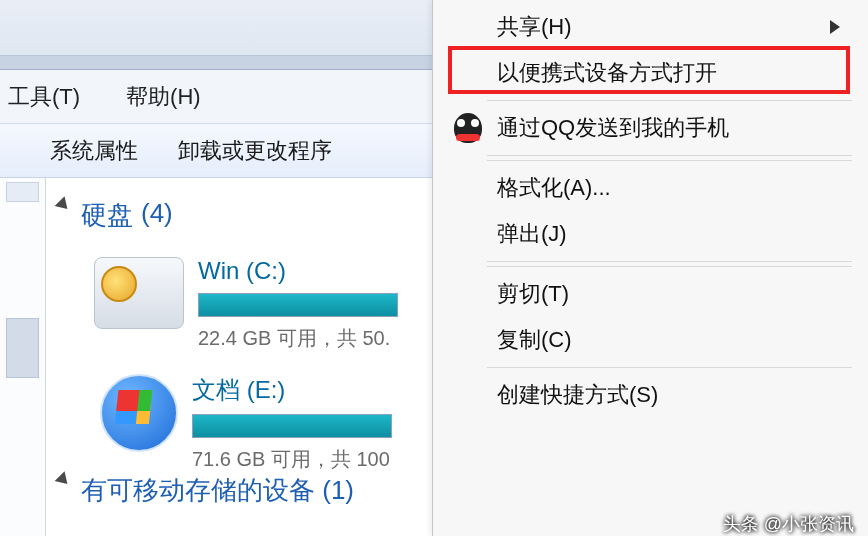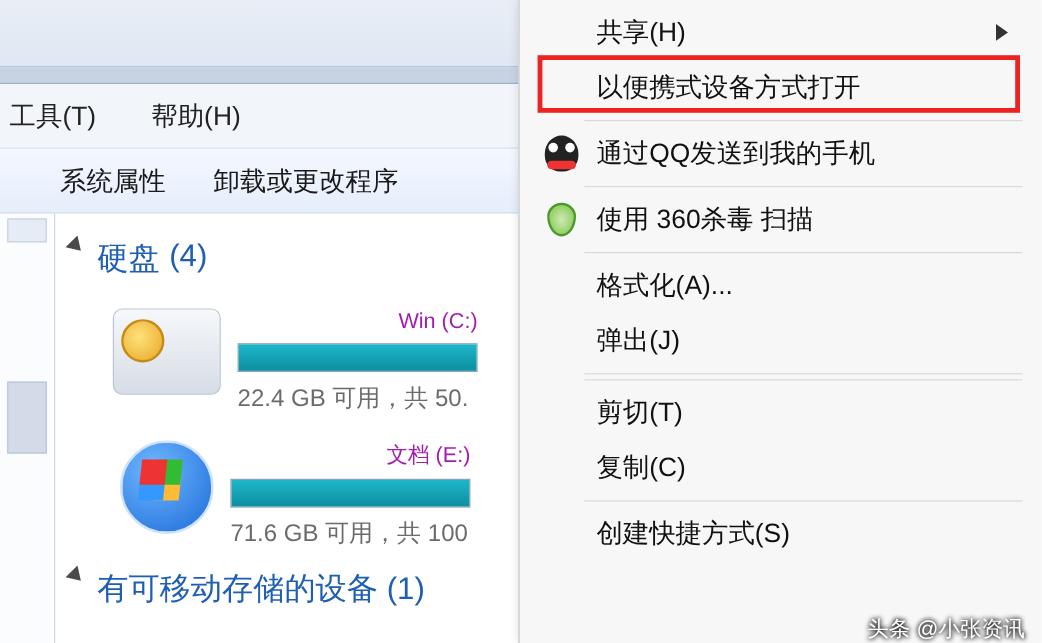--- a/index.html
+++ b/index.html
@@ -65,21 +65,21 @@
   .win-logo::before{
     content:""; position:absolute; inset:14px;
     background:
       linear-gradient(#e33, #e33) 0 0/46% 46% no-repeat,
       linear-gradient(#3b3, #3b3) 54% 0/46% 46% no-repeat,
       linear-gradient(#39f, #39f) 0 54%/46% 46% no-repeat,
       linear-gradient(#fb3, #fb3) 54% 54%/46% 46% no-repeat;
     transform:skewX(-6deg);
   }
   .drive-info { display:flex; flex-direction:column; gap:8px; }
-  .drive-name { color:#a21caf; font-size:18px;text-align:right;}
+  .drive-name { color:#0369a1; font-size:24px;}
   .usage-bar {
     width:200px; height:24px; border:1px solid #8ca2bc; background:#eef3f9; position:relative;
   }
   .usage-fill { position:absolute; inset:0; background:linear-gradient(#1db7c9,#0d8fa1); }
   .usage-text { color:#6b6b6b; font-size:20px;}
   .section-header.bottom { position:absolute; bottom:4px; left:58px; color:#1e5fb4;}
   
   .ctx {
     position:absolute; left:432px; top:0; width:436px; height:536px;
     background:#f7f7f7; border-left:1px solid #c6c6c6; box-shadow:-2px 0 6px rgba(0,0,0,.08);
@@ -187,26 +187,20 @@
   <div class="ctx-sep"></div>
   <div class="ctx-item">
     <span class="ctx-icon">
         <span class="qq-icn">
           <span class="qq-scarf"></span>
         </span>
       </span>
     <span>通过QQ发送到我的手机</span>
   </div>
   <div class="ctx-sep"></div>
-  <div class="ctx-item">
-    <span class="ctx-icon">
-        <span class="shield-icn"></span>
-      </span>
-    <span>使用 360杀毒 扫描</span>
-  </div>
   <div class="ctx-sep"></div>
   <div class="ctx-item">
     <span>格式化(A)...</span>
   </div>
   <div class="ctx-item">
     <span>弹出(J)</span>
   </div>
   <div class="ctx-sep"></div>
   <div class="ctx-sep"></div>
   <div class="ctx-item">

